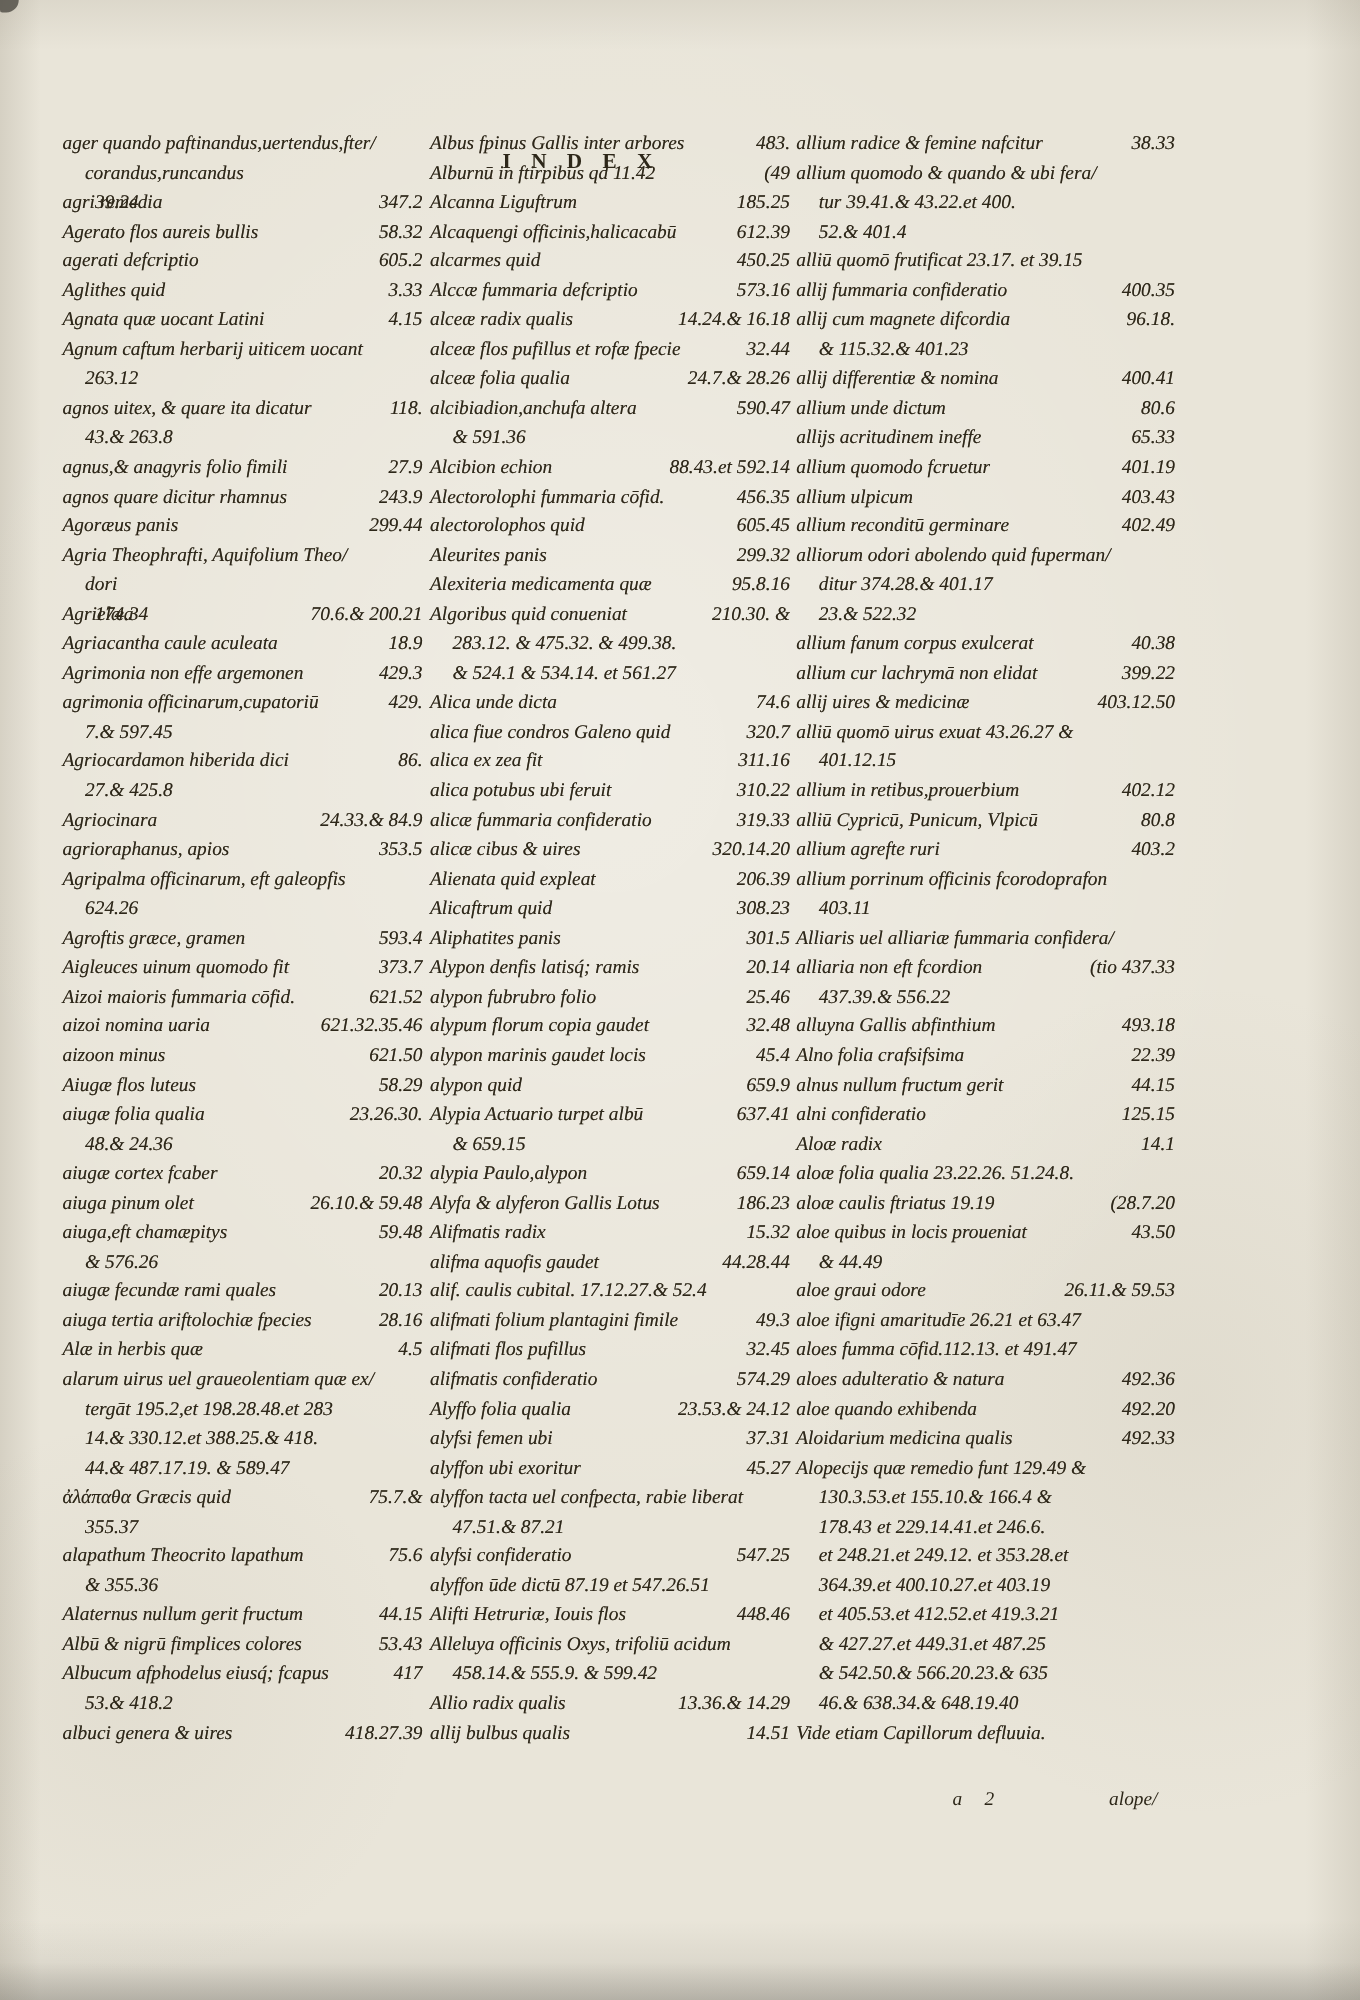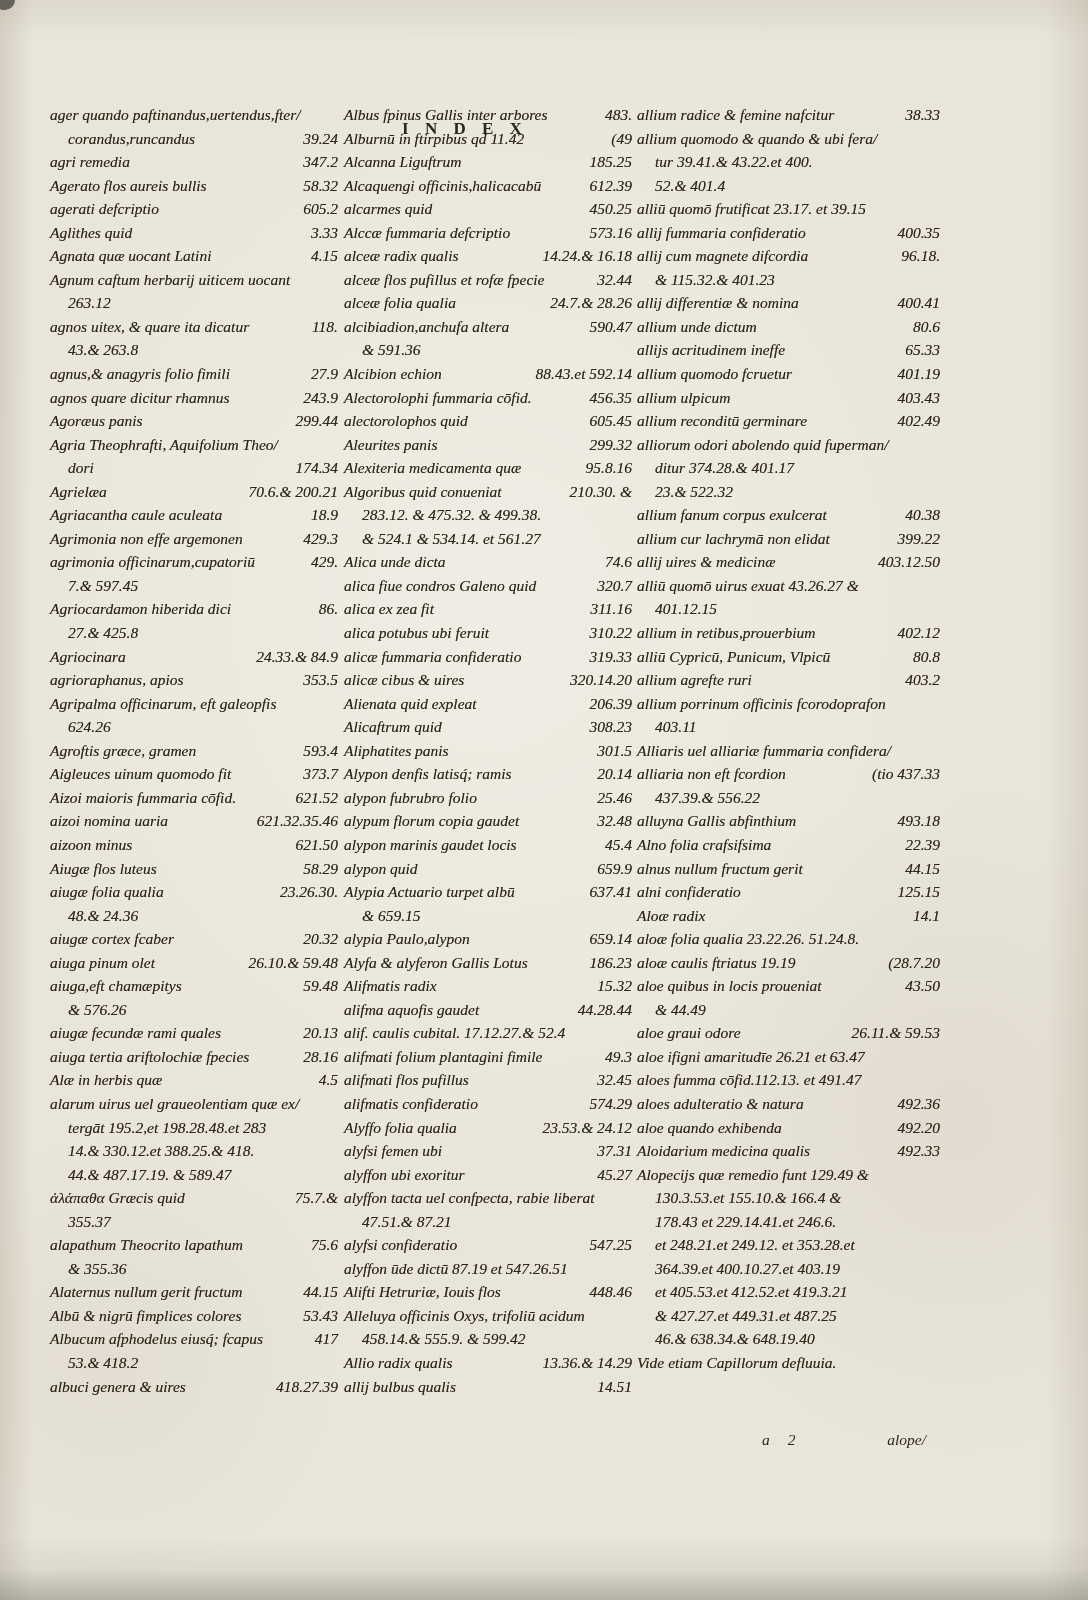--- a/index.html
+++ b/index.html
@@ -46,21 +46,21 @@
     height:23.55px;
     line-height:23.55px;
     display:flex;
     justify-content:space-between;
     white-space:nowrap;
     font-size:15.5px;
     text-shadow:0 0 0.5px rgba(45,35,20,0.55);
   }
   .line .txt{white-space:pre;}
   .line .num{white-space:pre;padding-left:8px;}
-  .line.ind{padding-left:18px;}
+  .line.ind{padding-left:18px;flex-direction:column;}
   .footer{
     position:absolute;left:637px;top:1396px;width:303px;height:24px;
     font-size:15.5px;line-height:24px;margin-top:32px;
   }
   .footer .sig{position:absolute;left:125px;word-spacing:14px;}
   .footer .catch{position:absolute;right:14px;}
 </style>
 </head>
 <body>
 
@@ -663,20 +663,23 @@
       <div class="line ind">
         <span class="txt">364.39.et 400.10.27.et 403.19</span>
       </div>
       <div class="line ind">
         <span class="txt">et 405.53.et 412.52.et 419.3.21</span>
       </div>
       <div class="line ind">
         <span class="txt">&amp; 427.27.et 449.31.et 487.25</span>
       </div>
       <div class="line ind">
+        <span class="txt">&amp; 542.50.&amp; 566.20.23.&amp; 635</span>
+      </div>
+      <div class="line ind">
         <span class="txt">46.&amp; 638.34.&amp; 648.19.40</span>
       </div>
       <div class="line">
         <span class="txt">Vide etiam Capillorum defluuia.</span>
       </div>
     </div>
 
   <div class="footer">
     <span class="sig">a 2</span>
     <span class="catch">alope/</span>

